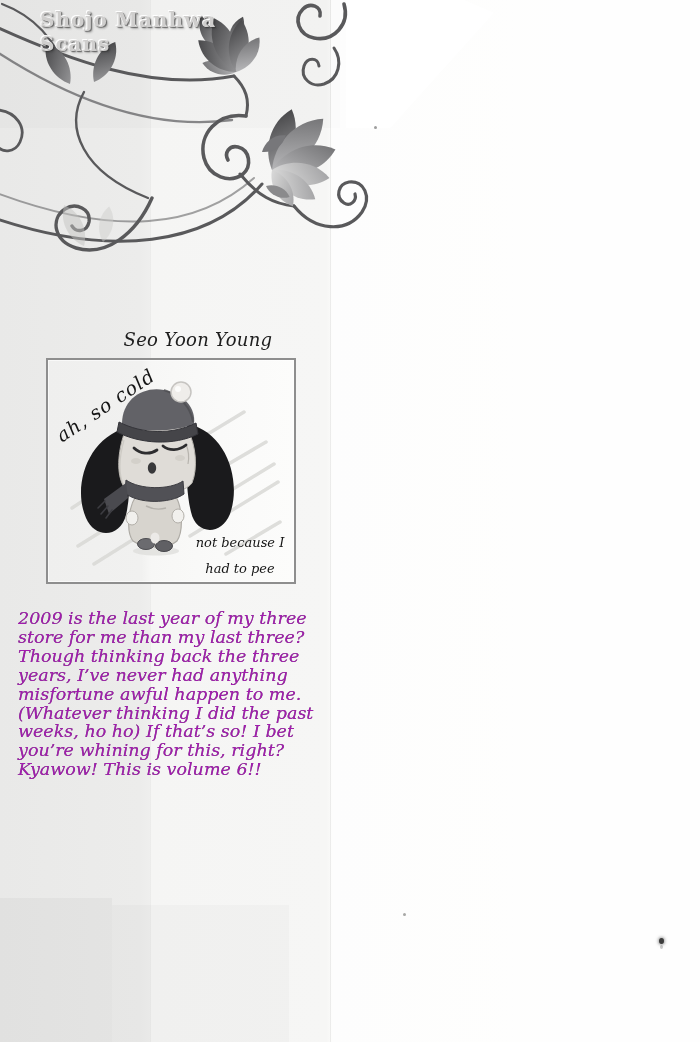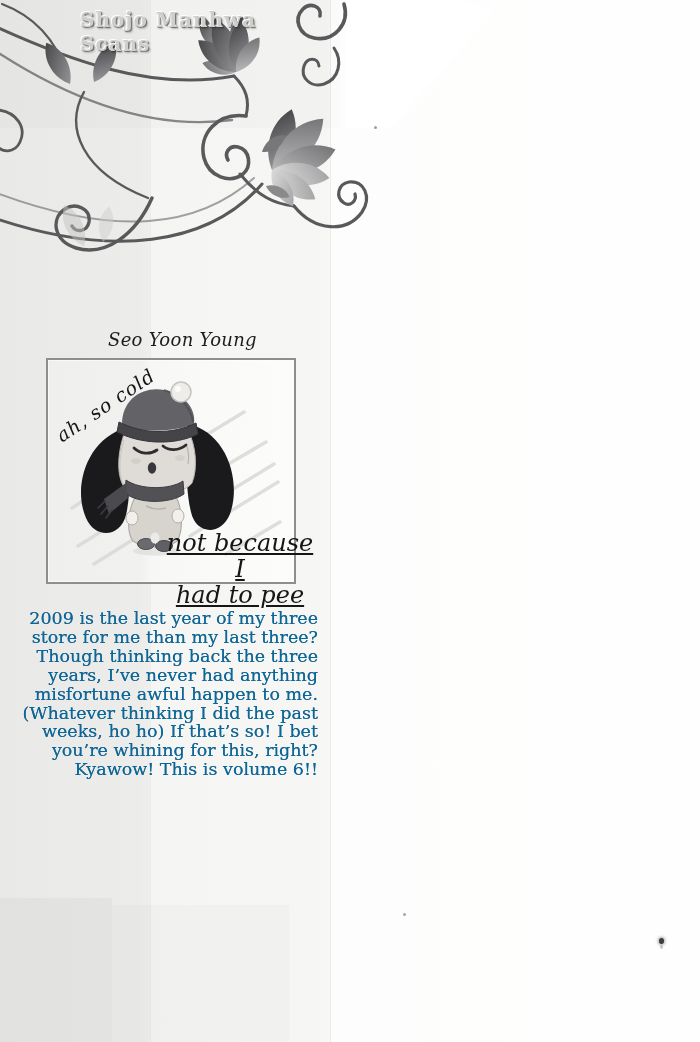--- a/index.html
+++ b/index.html
@@ -23,48 +23,47 @@
   .speck-a{left:374px;top:126px;width:3px;height:3px;background:#9e9e9e;}
   .speck-b{left:403px;top:913px;width:3px;height:3px;background:#a8a8a6;}
   .speck-c{left:659px;top:938px;width:5px;height:6px;background:#3c3c3c;box-shadow:0 0 3px 1px rgba(80,80,80,.5), 0 6px 0 -1px rgba(140,140,140,.45);}
   
   .flourish{left:0;top:0;z-index:2;}
   
   .watermark{
     left:40px;top:8px;width:230px;z-index:3;
     font-weight:bold;font-size:20px;letter-spacing:1px;color:#cfcecd;
     text-shadow:-1px -1px 0 rgba(255,255,255,.95), 1px 1px 1px rgba(45,45,45,.6), 2px 2px 2px rgba(45,45,45,.25);
-    margin-left:40px;
   }
   
   .author{
-    left:108px;top:329px;width:166px;z-index:3;text-align:left;
+    left:115px;top:329px;width:166px;z-index:3;text-align:center;
     font-style:italic;font-size:18px;color:#1d1d1d;letter-spacing:.3px;
   }
   
   .panel{
     left:46px;top:358px;width:250px;height:226px;box-sizing:border-box;z-index:2;
     border:2px solid #8e8e8e;
     background:linear-gradient(90deg,#efefee 0%,#f1f1f0 38%,#f7f7f6 42%,#fafaf9 70%,#fcfcfb 100%);
     box-shadow:inset 0 0 0 1px rgba(255,255,255,.6);
   }
   .panel svg{position:absolute;left:0;top:0;}
   .cap-cold{
     position:absolute;left:10px;top:66px;z-index:3;white-space:nowrap;
     font-style:italic;font-size:19px;color:#141414;letter-spacing:1px;
     transform:rotate(-34deg);transform-origin:left center;
   }
   .cap-pee{
     position:absolute;left:118px;top:170px;width:148px;z-index:3;text-align:center;
-    font-style:italic;font-size:24px;line-height:26px;color:#161616;text-decoration:underline;
+    font-style:italic;font-size:13px;line-height:26px;color:#161616;
   }
   
   .afterword{
-    left:18px;top:609px;width:300px;z-index:3;text-align:right;
-    font-size:17.5px;line-height:18.9px;color:#0369a1;
+    left:18px;top:609px;width:300px;z-index:3;text-align:left;
+    font-style:italic;font-size:17.5px;line-height:18.9px;color:#a21caf;
     text-shadow:0 0 .4px rgba(0,0,0,.55);
   }
 </style>
 </head>
 <body>
 
 <div class="abs band-top"></div>
 <div class="abs col-left"></div>
 <div class="abs right-light"></div>
 <div class="abs seam-mid"></div>

